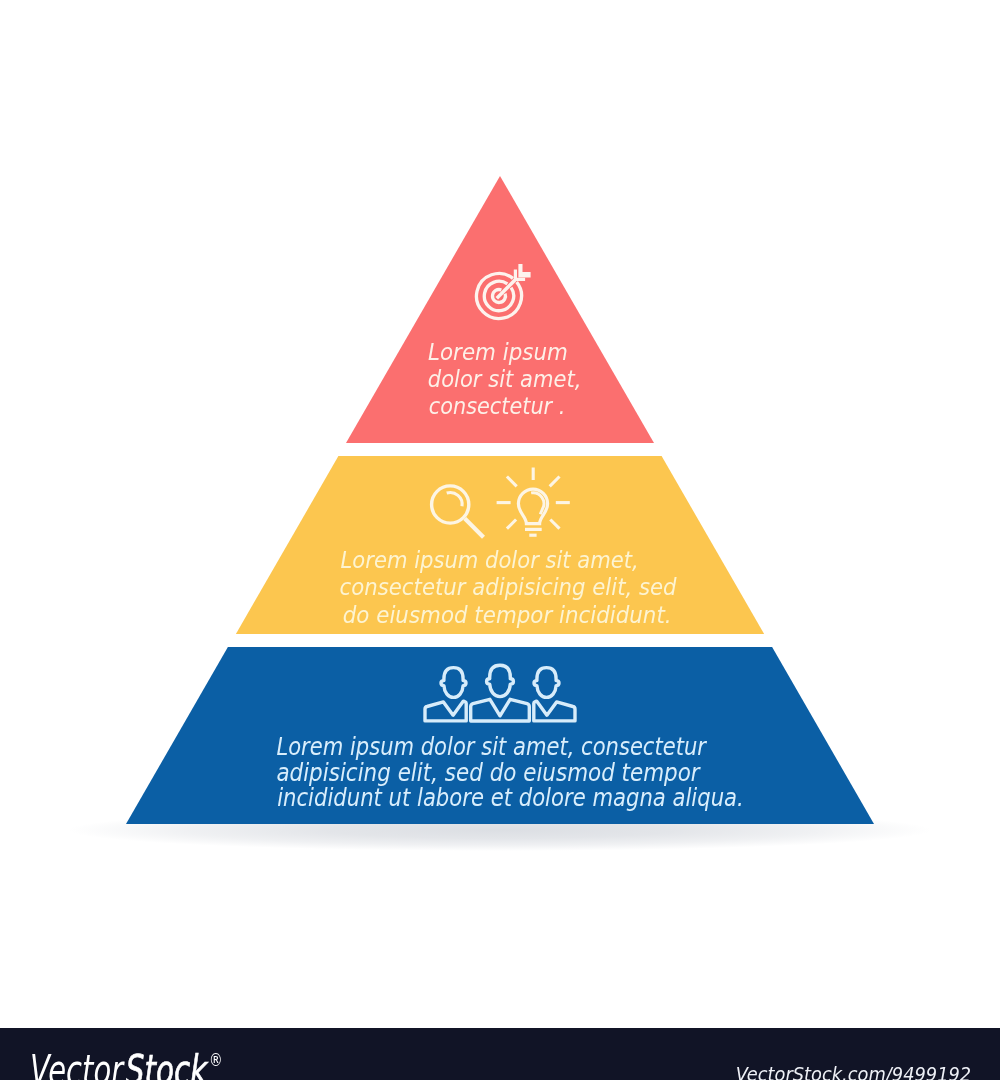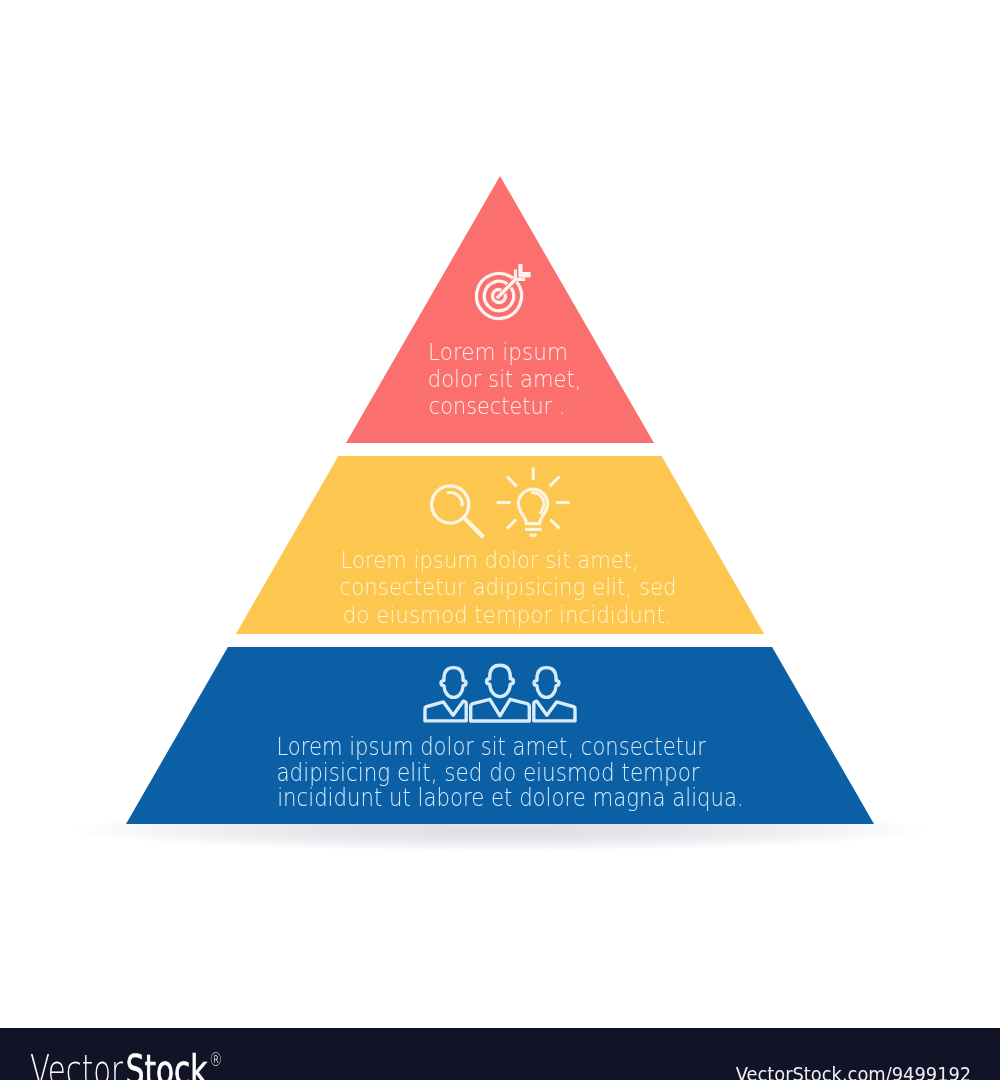--- a/index.html
+++ b/index.html
@@ -1,18 +1,18 @@
 <!DOCTYPE html>
 <html><head>
 <meta charset="utf-8">
 <title>Pyramid Infographic</title>
 <style>
   html,body{margin:0;padding:0;}
   body{width:1000px;height:1080px;background:#ffffff;font-family:"Liberation Sans",sans-serif;overflow:hidden;}
-  #stage{position:relative;width:1000px;height:1080px;background:#fff;}
+  #stage{position:relative;width:1000px;height:1080px;background:#fff;font-style:italic;}
   #art{position:absolute;left:0;top:0;width:1000px;height:1000px;}
   #footer{position:absolute;left:0;top:1000px;width:1000px;height:80px;background:#111426;overflow:hidden;margin-top:28px;}
   #footsvg{position:absolute;left:0;top:0;display:block;}
 </style>
 </head>
 <body>
 
 <div id="stage">
   <div id="art">
     <svg id="pyr" width="1000" height="1000" viewBox="0 0 1000 1000" xmlns="http://www.w3.org/2000/svg">

